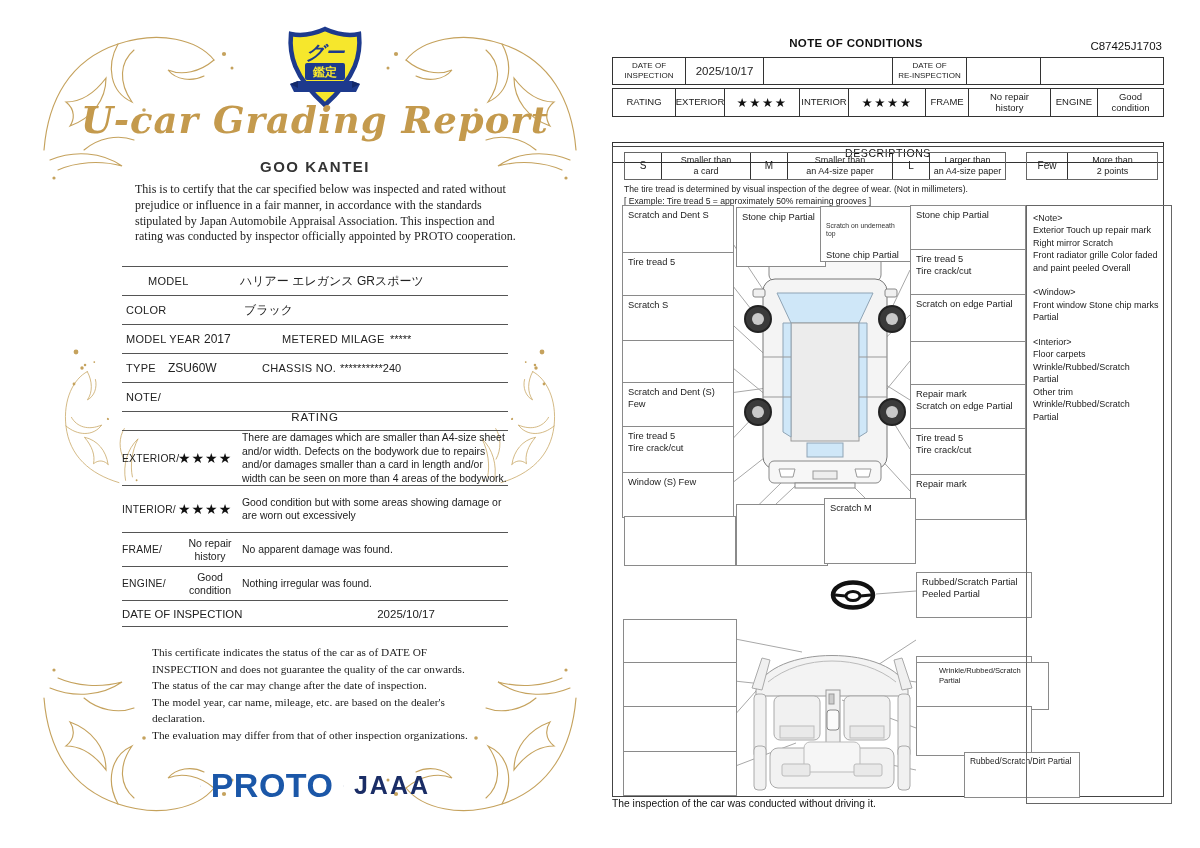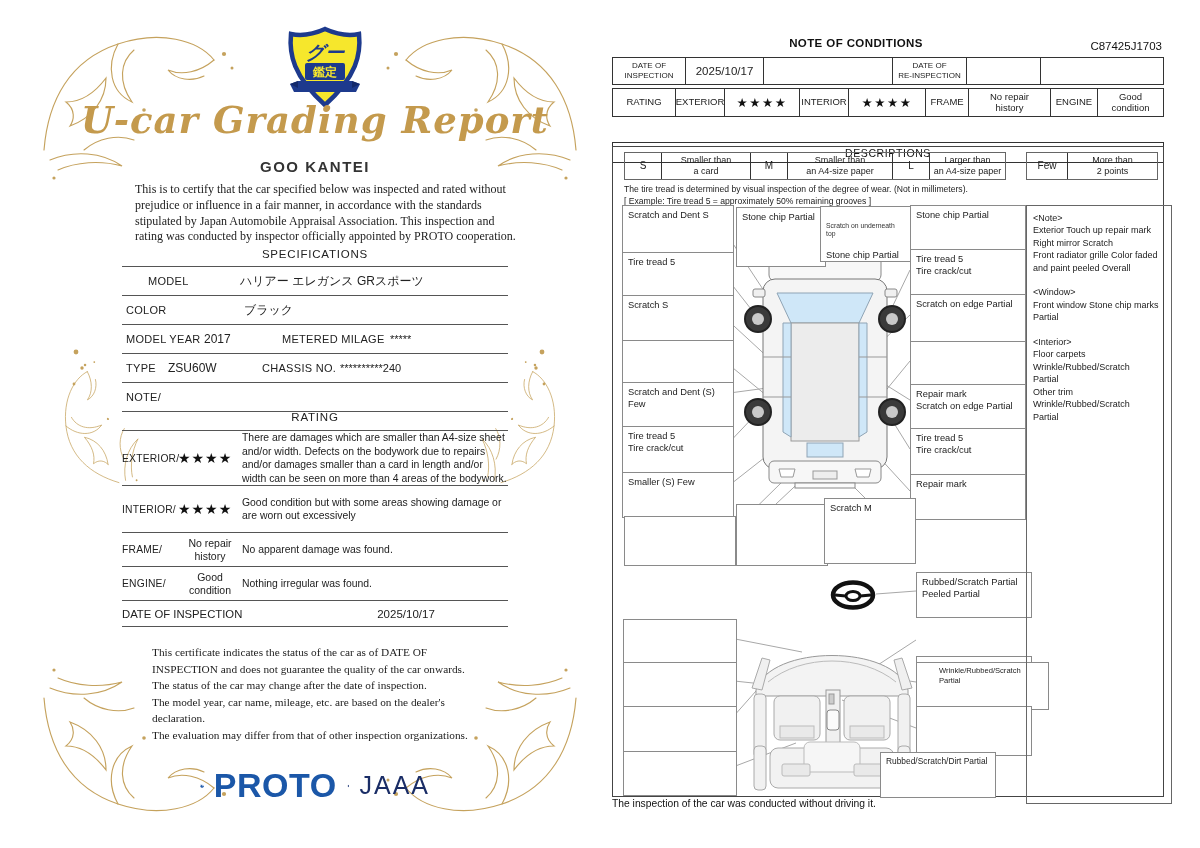--- a/index.html
+++ b/index.html
@@ -26,21 +26,21 @@
   .rate-row{display:flex;border-top:1px solid #555;align-items:center;}
   .rate-row.last{border-bottom:1px solid #555;}
   .rt-lab{width:56px;font-size:10.3px;letter-spacing:.2px;}
   .rt-val{width:64px;text-align:center;font-size:10.5px;line-height:1.2;}
   .rt-stars{width:64px;font-size:14px;letter-spacing:1px;color:#111;text-align:left;}
   .rt-desc{flex:1;font-size:10.4px;line-height:1.3;color:#222;}
   .l-disc{left:152px;top:644px;width:345px;font-family:"Liberation Serif",serif;
           font-size:11.3px;line-height:1.47;white-space:pre-line;color:#222;}
   .logo-row{left:200px;top:766px;width:230px;display:flex;align-items:center;gap:10px;}
   .proto-txt{font-size:34px;font-weight:900;color:#1b57a8;letter-spacing:.5px;}
-  .jaaa-txt{font-size:25px;font-weight:400;color:#1a2d66;letter-spacing:2px;}
+  .jaaa-txt{font-size:25px;font-weight:700;color:#1a2d66;letter-spacing:2px;}
 
   
   .r-title{left:676px;top:37px;width:360px;text-align:center;font-size:11.5px;
            font-weight:600;letter-spacing:.4px;color:#111;}
   .r-id{left:1040px;top:40px;width:122px;text-align:right;font-size:11.5px;color:#111;}
   .tblrow{display:flex;border:1px solid #333;}
   .cell{border-left:1px solid #333;display:flex;align-items:center;justify-content:center;
         text-align:center;white-space:pre-line;}
   .cell:first-child{border-left:none;}
   .lab8{font-size:8px;line-height:1.25;}
@@ -104,21 +104,20 @@
     <rect x="19" y="37" width="40" height="17" rx="2" fill="#1d3a8d"></rect>
     <text x="39" y="50" text-anchor="middle" font-size="12" font-weight="bold" fill="#f6e72c" font-family="Liberation Sans, sans-serif">鑑定</text>
     <path d="M4,58 L12,55 L66,55 L74,58 L70,66 L8,66 Z" fill="#1d3a8d"></path>
     <path d="M4,58 L12,62 L12,55 Z M74,58 L66,62 L66,55 Z" fill="#14296b"></path>
   </svg>
 
   <div class="abs l-title">U-car Grading Report</div>
   <div class="abs l-org">GOO KANTEI</div>
   <div class="abs l-certify">This is to certify that the car specified below was inspected and rated without prejudice or influence in a fair manner, in accordance with the standards stipulated by Japan Automobile Appraisal Association. This inspection and rating was conducted by inspector officially appointed by PROTO cooperation.</div>
 
-  <div class="abs sec-head" style="top:248px;">SPECIFICATIONS</div>
   <div class="abs spec">
     <div class="spec-row">
       <span class="sp-lab" style="width:92px;padding-left:26px;">MODEL</span>
       <span class="jp">ハリアー エレガンス GRスポーツ</span>
     </div>
     <div class="spec-row">
       <span class="sp-lab" style="width:118px;padding-left:4px;">COLOR</span>
       <span class="jp">ブラック</span>
     </div>
     <div class="spec-row">
@@ -344,21 +343,21 @@
     <rect x="112" y="130" width="28" height="12" rx="2" fill="#e9e9e9" stroke="#bbb"></rect>
   </svg>
 
   <div class="dmg" style="left:622px;top:205px;width:100px;height:44px;">Scratch and Dent S</div>
   <div class="dmg" style="left:622px;top:252px;width:100px;height:40px;">Tire tread 5</div>
   <div class="dmg" style="left:622px;top:295px;width:100px;height:40px;">Scratch S</div>
   <div class="dmg" style="left:622px;top:340px;width:100px;height:38px;"></div>
   <div class="dmg" style="left:622px;top:382px;width:100px;height:40px;">Scratch and Dent (S) Few</div>
   <div class="dmg" style="left:622px;top:426px;width:100px;height:42px;">Tire tread 5
 Tire crack/cut</div>
-  <div class="dmg" style="left:622px;top:472px;width:100px;height:38px;">Smaller (S) Few</div>
+  <div class="dmg" style="left:622px;top:472px;width:100px;height:38px;">Window (S) Few</div>
   <div class="dmg" style="left:624px;top:516px;width:100px;height:42px;"></div>
 
   <div class="dmg" style="left:736px;top:207px;width:78px;height:52px;">Stone chip Partial</div>
   <div class="dmg" style="left:820px;top:206px;width:80px;height:48px;">
     <span class="tiny">Scratch on underneath top</span>
     <span>Stone chip Partial</span>
   </div>
 
   <div class="dmg" style="left:910px;top:205px;width:104px;height:38px;">Stone chip Partial</div>
   <div class="dmg" style="left:910px;top:249px;width:104px;height:42px;">Tire tread 5
@@ -372,21 +371,21 @@
   <div class="dmg" style="left:910px;top:474px;width:104px;height:38px;">Repair mark</div>
 
   <div class="dmg" style="left:736px;top:504px;width:80px;height:54px;"></div>
   <div class="dmg" style="left:824px;top:498px;width:80px;height:58px;">Scratch M</div>
 
   <div class="dmg" style="left:916px;top:572px;width:104px;height:38px;">Rubbed/Scratch Partial
 Peeled Partial</div>
   <div class="dmg" style="left:916px;top:616px;width:104px;height:40px;margin-top:40px;">Wrinkle M</div>
   <div class="dmg small-font" style="left:916px;top:662px;width:104px;height:40px;padding-left:22px;">Wrinkle/Rubbed/Scratch Partial</div>
   <div class="dmg" style="left:916px;top:706px;width:104px;height:42px;"></div>
-  <div class="dmg" style="left:880px;top:752px;width:104px;height:38px;font-size:8.4px;">Rubbed/Scratch/Dirt Partial</div>
+  <div class="dmg" style="left:964px;top:752px;width:104px;height:38px;font-size:8.4px;">Rubbed/Scratch/Dirt Partial</div>
 
   <div class="dmg" style="left:623px;top:619px;width:102px;height:37px;"></div>
   <div class="dmg" style="left:623px;top:662px;width:102px;height:38px;"></div>
   <div class="dmg" style="left:623px;top:706px;width:102px;height:39px;"></div>
   <div class="dmg" style="left:623px;top:751px;width:102px;height:37px;"></div>
 
   <div class="abs note-panel">&lt;Note&gt;
 Exterior Touch up repair mark
 Right mirror Scratch
 Front radiator grille Color faded

